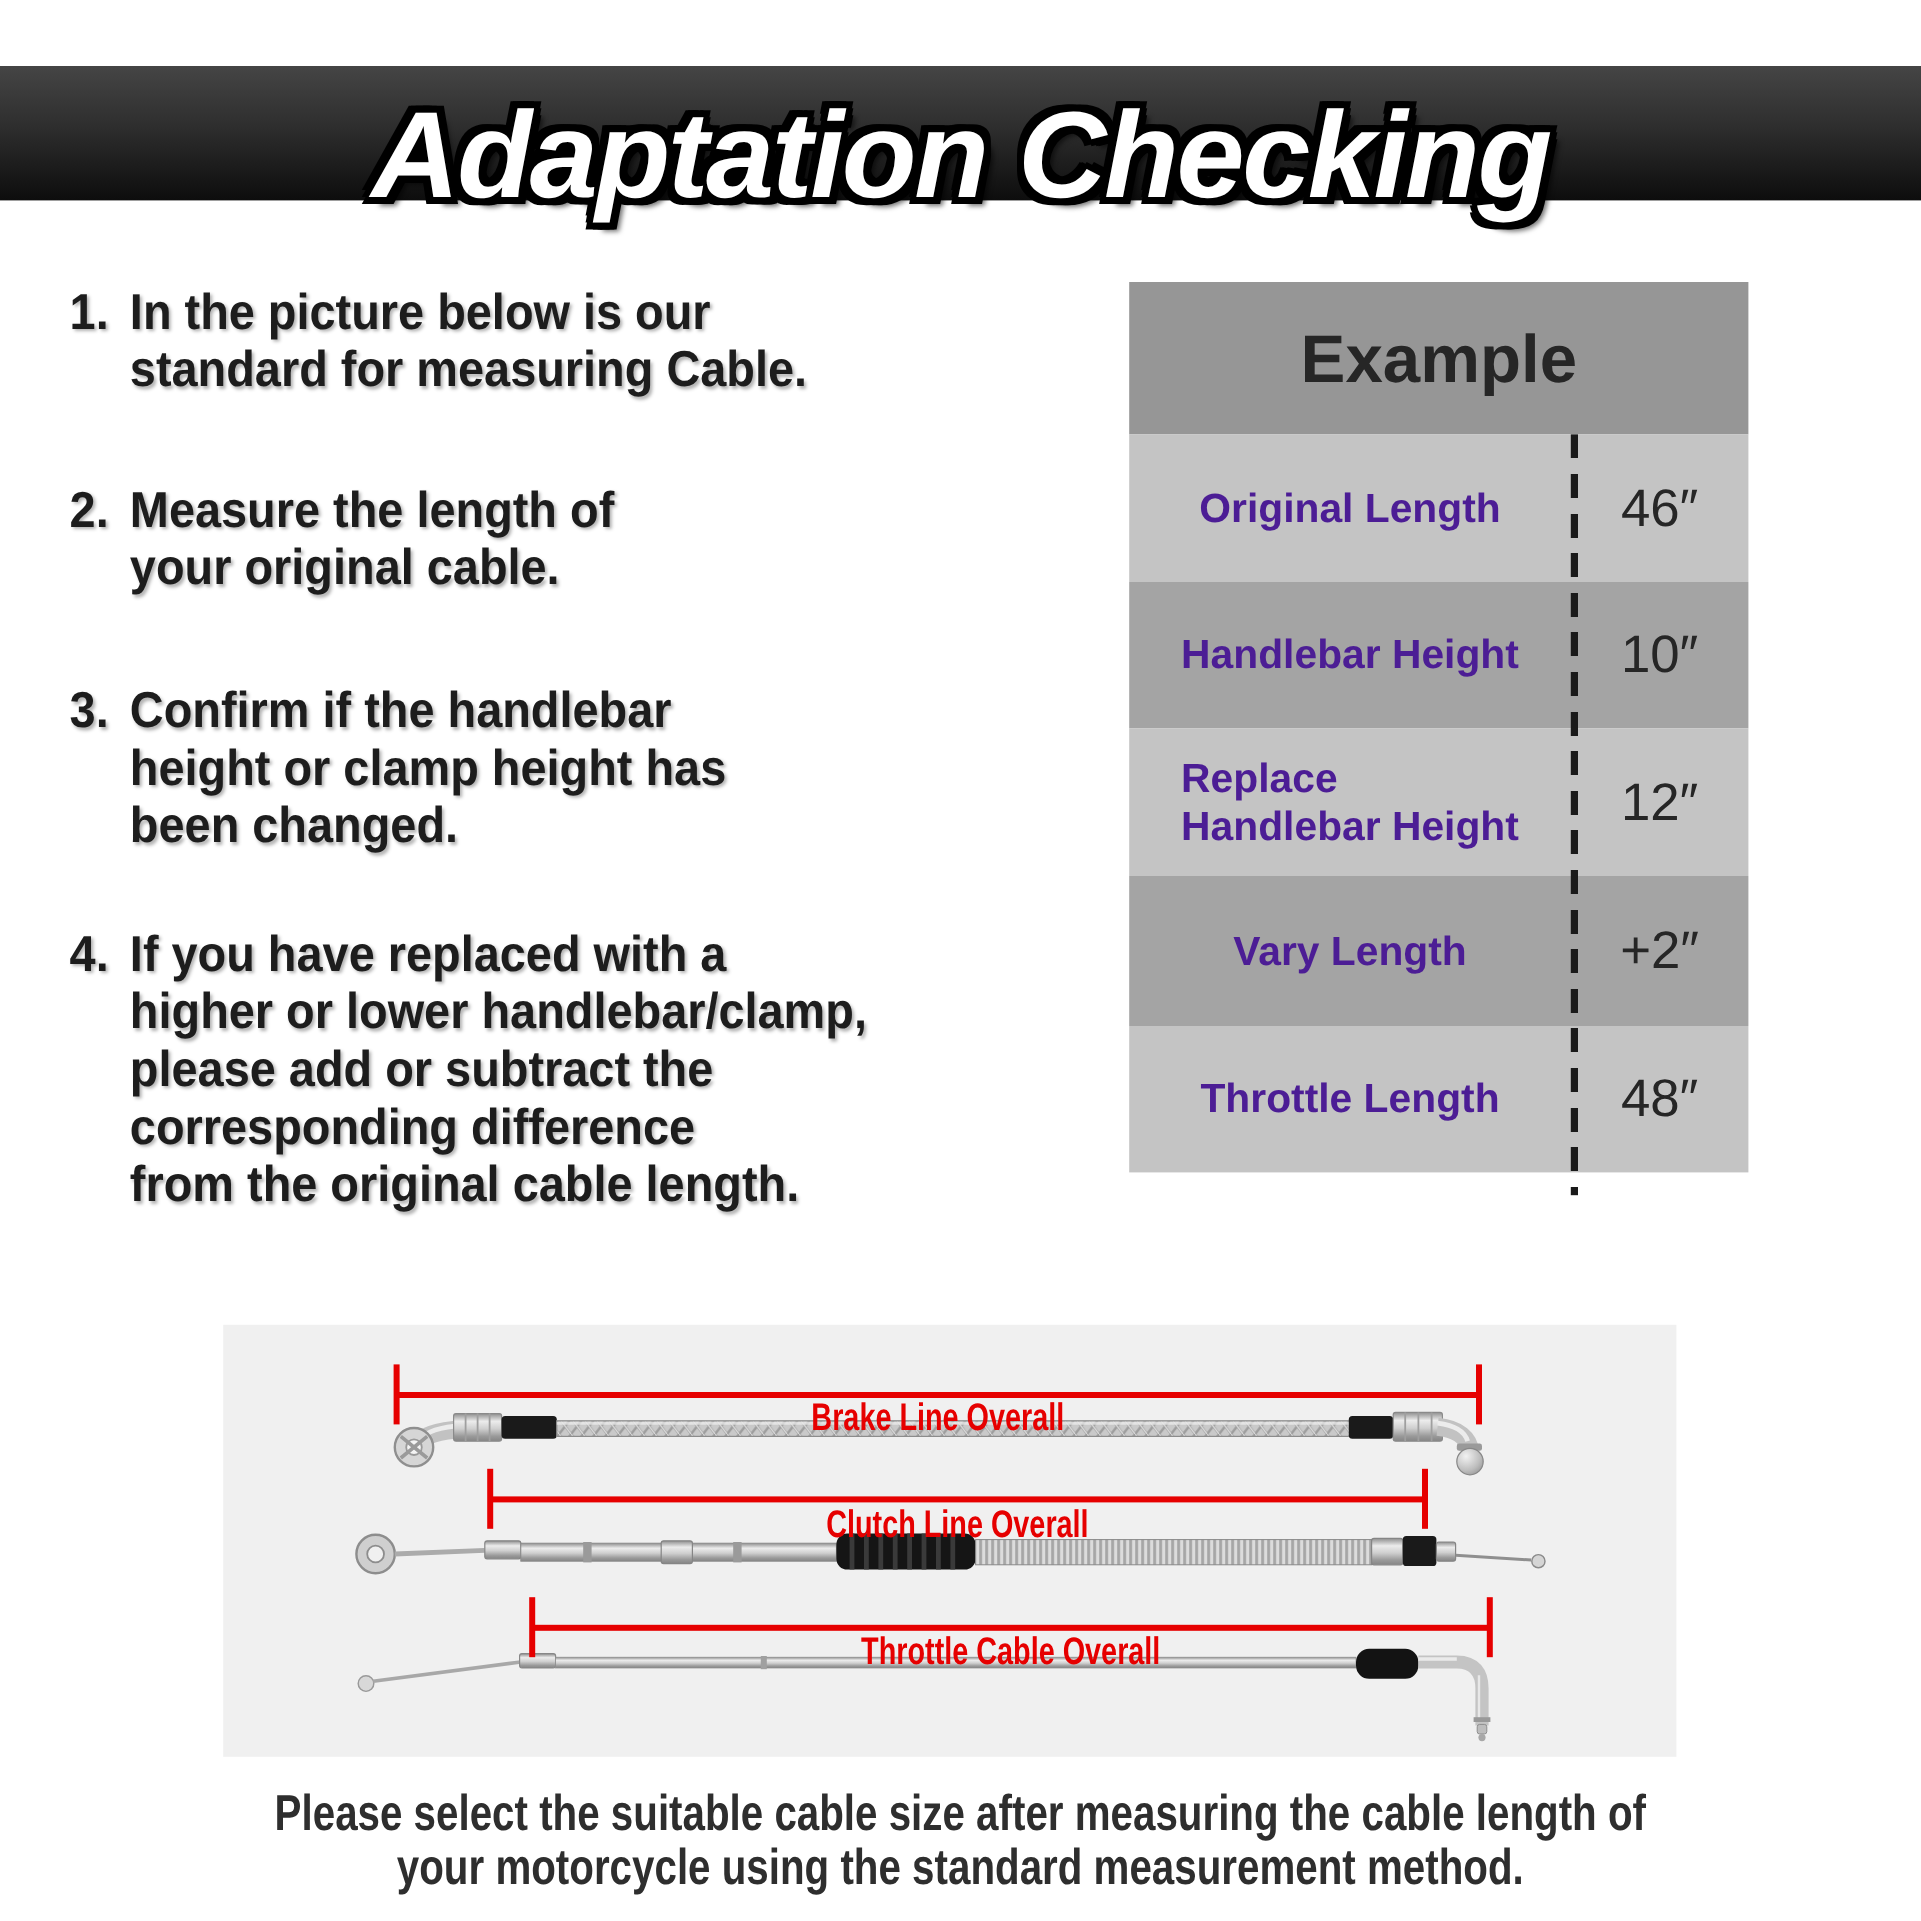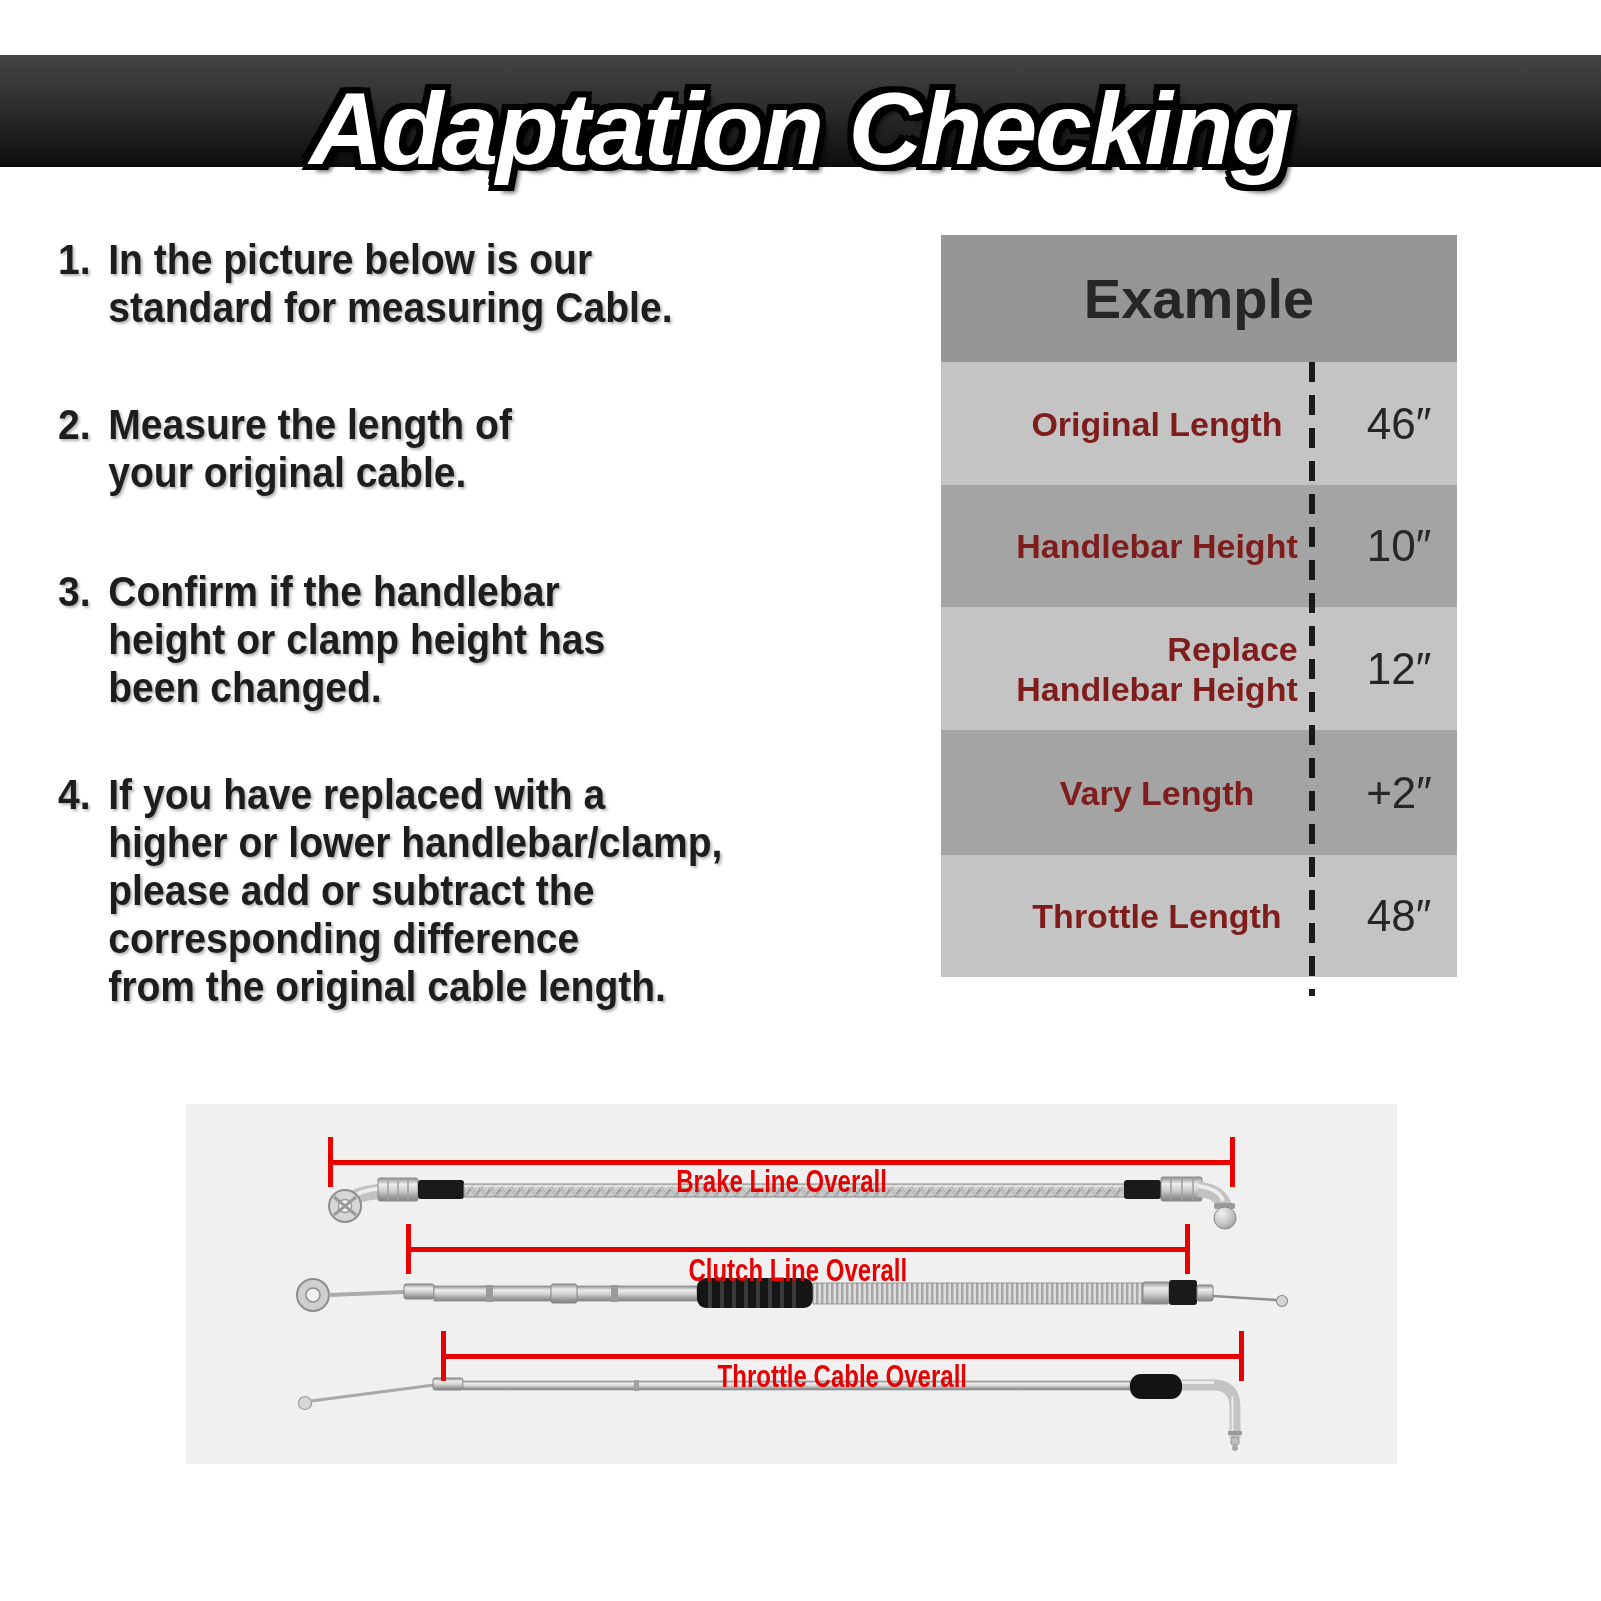--- a/index.html
+++ b/index.html
@@ -24,22 +24,22 @@
   .step-num{flex:0 0 54px;}
   .step-text{white-space:pre-line;}
   #step1{top:236px;} #step2{top:401px;} #step3{top:568px;} #step4{top:771px;}
 
   
   .extable{position:absolute;left:941px;top:235px;width:516px;}
   .t-header{height:127px;background:#969696;display:flex;align-items:center;justify-content:center;
           font-size:56px;font-weight:bold;color:#262626;}
   .t-row{display:flex;}
   .t-row.light{background:#c4c4c4;} .t-row.dark{background:#a4a4a4;}
-  .t-label{width:368px;display:flex;align-items:center;justify-content:center;text-align:right;
-          font-size:34px;font-weight:bold;color:#7f1d1d;line-height:40px;white-space:pre-line;padding-left:32px;}
+  .t-label{width:368px;display:flex;align-items:center;justify-content:center;text-align:left;
+          font-size:34px;font-weight:bold;color:#4c1d95;line-height:40px;white-space:pre-line;}
   .t-value{flex:1;display:flex;align-items:center;justify-content:center;
           font-size:44px;font-weight:normal;color:#262626;}
   .dash-divider{position:absolute;left:1309px;top:362px;width:6px;height:634px;
           background:repeating-linear-gradient(180deg,#1a1a1a 0 20px,transparent 20px 33px);}
 
   
   .m-heading{position:absolute;left:0;top:1036px;width:1601px;height:60px;}
   .m-bullet{position:absolute;left:492px;top:9px;width:30px;height:32px;border-radius:10px;
           background:radial-gradient(circle at 35% 30%,#4a4a4a 0%,#161616 70%);}
   .m-title{position:absolute;left:555px;top:0;font-size:50px;font-weight:bold;color:#0a0a0a;
@@ -219,14 +219,18 @@
   <div class="mlabel" style="left:408px;top:1202px;width:780px;"><span>Clutch Line Overall</span></div>
   <div class="mline" style="left:408px;top:1247px;width:780px;"></div>
   <div class="mtick" style="left:406px;top:1224px;"></div>
   <div class="mtick" style="left:1185px;top:1224px;"></div>
 
   <div class="mlabel" style="left:443px;top:1308px;width:799px;"><span>Throttle Cable Overall</span></div>
   <div class="mline" style="left:443px;top:1354px;width:799px;"></div>
   <div class="mtick" style="left:441px;top:1331px;"></div>
   <div class="mtick" style="left:1239px;top:1331px;"></div>
 
+  <div class="footer">
+    <span class="footer-inner">Please select the suitable cable size after measuring the cable length of
+your motorcycle using the standard measurement method.</span>
+  </div>
 
 </div>
 
 </body></html>

